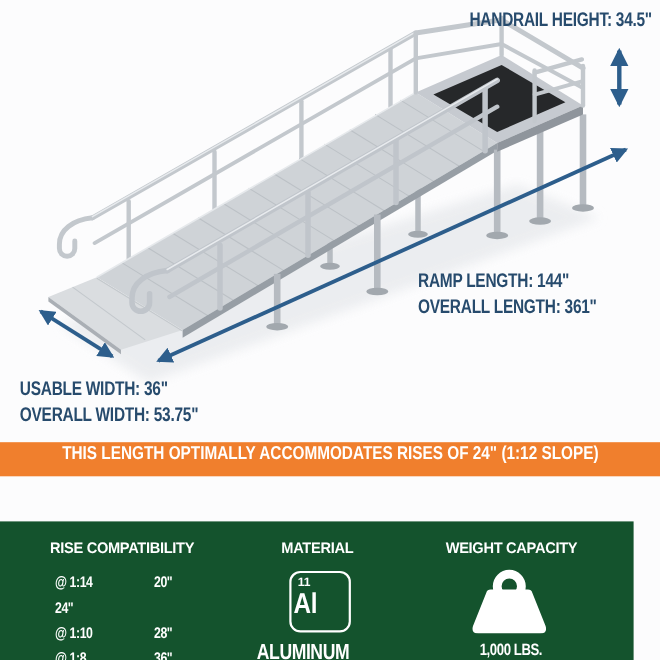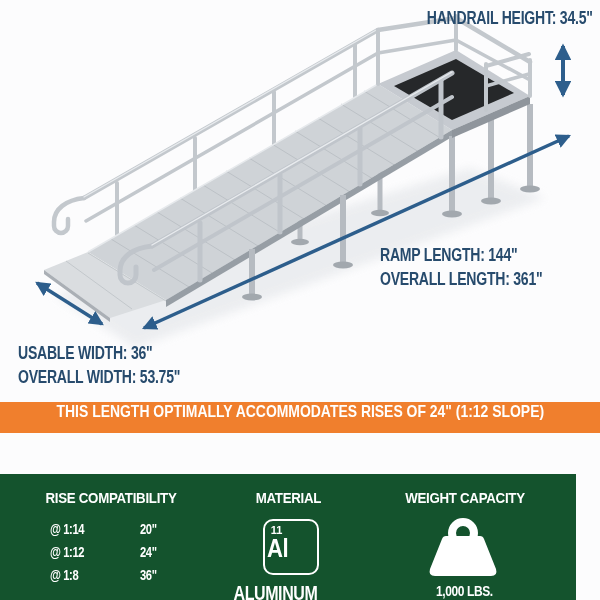--- a/index.html
+++ b/index.html
@@ -167,22 +167,25 @@
 
     <div class="col col-rise">
       <div class="spec-heading">
         <span class="cond">RISE COMPATIBILITY</span></div>
       <div class="rise-table">
         <div class="rise-row">
           <span><span class="cond">@ 1:14</span></span>
           <span><span class="cond">20"</span></span>
         </div>
         <div class="rise-row">
-          <span><span class="cond">@ 1:12</span></span>
           <span><span class="cond">24"</span></span>
+        </div>
+        <div class="rise-row">
+          <span><span class="cond">@ 1:10</span></span>
+          <span><span class="cond">28"</span></span>
         </div>
         <div class="rise-row">
           <span><span class="cond">@ 1:8</span></span>
           <span><span class="cond">36"</span></span>
         </div>
       </div>
     </div>
 
     <div class="col col-mat">
       <div class="spec-heading">

